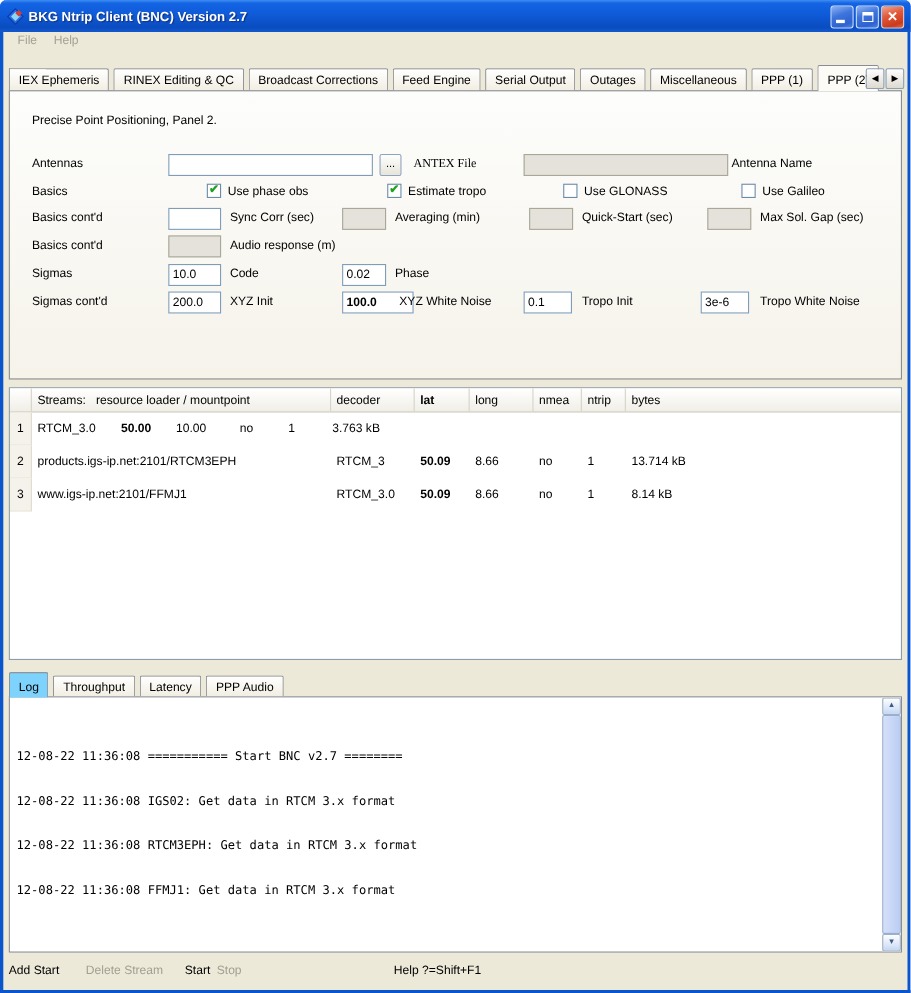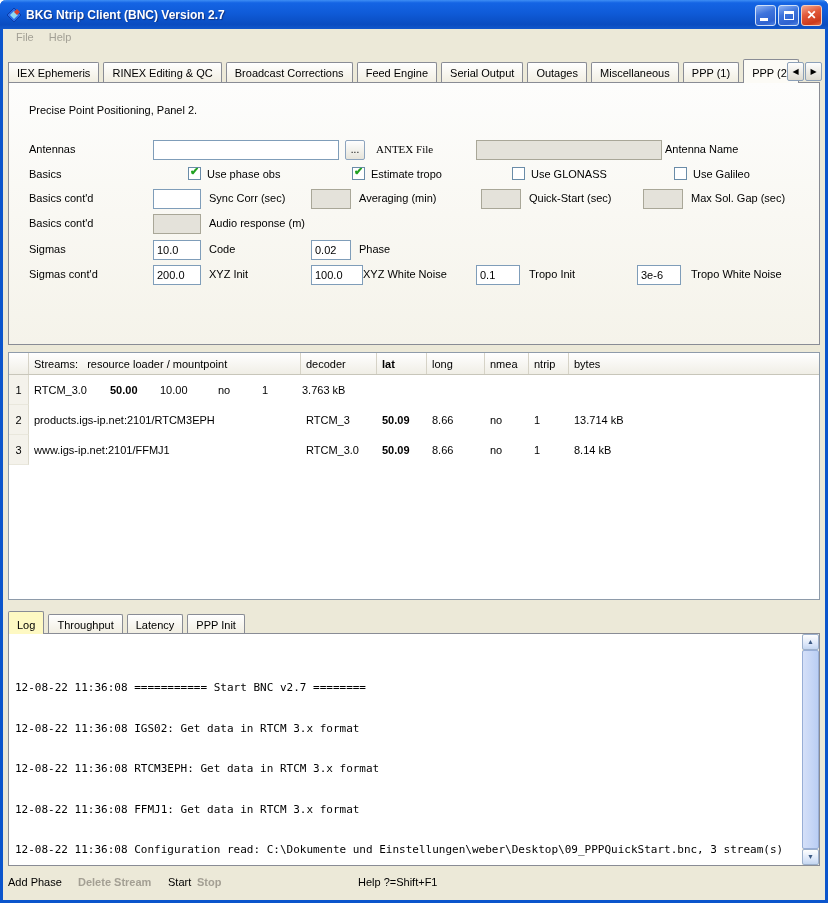--- a/index.html
+++ b/index.html
@@ -50,21 +50,21 @@
   .tabstrip.bottom { top:611px; }
   .tab {
     display:inline-block; vertical-align:top;
     margin:3px 1px 0 0; height:20px; padding:4px 8px 0 8px;
     border:1px solid #898C95; border-bottom:none; border-radius:2px 2px 0 0;
     background:linear-gradient(180deg,#FFFFFF 0%,#F1EEE2 100%);
     cursor:default; position:relative; z-index:1;
   }
   .tabstrip.top .tab.active { margin-top:0; height:24px; padding-top:7px; background:#FCFBF6; z-index:5; }
   .tabstrip.bottom .tab { height:19px; }
-  .tabstrip.bottom .tab.active { margin-top:0; height:23px; padding-top:7px; background:#fef9c3; z-index:5; }
+  .tabstrip.bottom .tab.active { margin-top:0; height:23px; padding-top:7px; background:#7dd3fc; z-index:5; }
   .tab.clipped { border-top-left-radius:0; }
   .tab-scroll {
     position:absolute; top:3px; width:17px; height:19px;
     border:1px solid #8CA0B8; border-radius:2px;
     background:linear-gradient(180deg,#FEFEFE,#DDDAD0);
     text-align:center; font-size:8px; line-height:17px; color:#000; z-index:6;
   }
   .tab-scroll.left  { left:779px; }
   .tab-scroll.right { left:797px; }
   
@@ -135,21 +135,21 @@
   }
   .sb-up { top:0; } .sb-down { bottom:0; }
   .sb-thumb {
     position:absolute; left:0; top:16px; bottom:16px; width:17px;
     border:1px solid #98AED6; border-radius:2px;
     background:linear-gradient(90deg,#D5E0F8,#BACEF4);
   }
   
   .bottombar { position:absolute; left:0; top:868px; width:100%; height:29px; }
   .cmd { position:absolute; top:8px; white-space:nowrap; }
-  .cmd.disabled { color:#A39F93;font-weight:bold; }
+  .cmd.disabled { color:#A39F93; }
 </style>
 </head>
 <body>
 
 <div class="window">
 
   <div class="titlebar">
     <svg class="app-icon" viewBox="0 0 16 16">
       <polygon points="8,1 15,8 8,15 1,8" fill="#2B6CE8" stroke="#0A3CA8" stroke-width="1"></polygon>
       <polygon points="8,4 12,8 8,12 4,8" fill="#8FD8F4"></polygon>
@@ -222,21 +222,21 @@
 
     <span class="lbl" style="left:20px; top:160px;">Sigmas</span>
     <input class="inp" style="left: 144px; top: 157px; width: 48px;" value="10.0">
     <span class="lbl" style="left:200px; top:160px;">Code</span>
     <input class="inp" style="left: 302px; top: 157px; width: 40px;" value="0.02">
     <span class="lbl" style="left:350px; top:160px;">Phase</span>
 
     <span class="lbl" style="left:20px; top:185px;">Sigmas cont'd</span>
     <input class="inp" style="left: 144px; top: 182px; width: 48px;" value="200.0">
     <span class="lbl" style="left:200px; top:185px;">XYZ Init</span>
-    <input class="inp" style="left: 302px; top: 182px; width: 52px;" value="100.0">
+    <input class="inp" style="left: 302px; top: 182px; width: 65px; font-weight: bold;" value="100.0">
     <span class="lbl" style="left:354px; top:185px;">XYZ White Noise</span>
     <input class="inp" style="left: 467px; top: 182px; width: 44px;" value="0.1">
     <span class="lbl" style="left:520px; top:185px;">Tropo Init</span>
     <input class="inp" style="left: 628px; top: 182px; width: 44px;" value="3e-6">
     <span class="lbl" style="left:682px; top:185px;">Tropo White Noise</span>
   </div>
 
   <div class="streams">
     <div class="t-head">
       <div class="c-gut"></div>
@@ -276,50 +276,49 @@
       <div class="c-nmea">no</div>
       <div class="c-ntrip">1</div>
       <div class="c-bytes">8.14 kB</div>
     </div>
   </div>
 
   <div class="tabstrip bottom">
     <span class="tab active">Log</span>
     <span class="tab">Throughput</span>
     <span class="tab">Latency</span>
-    <span class="tab">PPP Init</span>
+    <span class="tab">PPP Audio</span>
   </div>
 
   <div class="logarea">
     <div class="logtext">
       <div>12-08-22 11:36:08 =========== Start BNC v2.7 ========</div>
       <div>12-08-22 11:36:08 IGS02: Get data in RTCM 3.x format</div>
       <div>12-08-22 11:36:08 RTCM3EPH: Get data in RTCM 3.x format</div>
       <div>12-08-22 11:36:08 FFMJ1: Get data in RTCM 3.x format</div>
-      <div>12-08-22 11:36:08 Configuration read: C:\Dokumente und Einstellungen\weber\Desktop\09_PPPQuickStart.bnc, 3 stream(s)</div>
       
       
       
       
       
       
       
       
       
       
       
     </div>
     <div class="scrollbar">
       <div class="sb-btn sb-up"><span>▲</span></div>
       <div class="sb-thumb"></div>
       <div class="sb-btn sb-down"><span>▼</span></div>
     </div>
   </div>
 
   <div class="bottombar">
-    <span class="cmd" style="left:5px;">Add Phase</span>
+    <span class="cmd" style="left:5px;">Add Start</span>
     <span class="cmd disabled" style="left:75px;">Delete Stream</span>
     <span class="cmd" style="left:165px;">Start</span>
     <span class="cmd disabled" style="left:194px;">Stop</span>
     <span class="cmd" style="left:355px;">Help ?=Shift+F1</span>
   </div>
 
 </div>
 
 </body></html>

